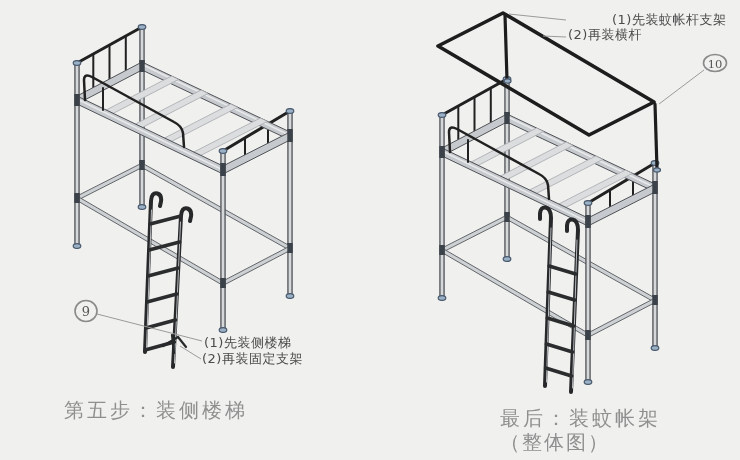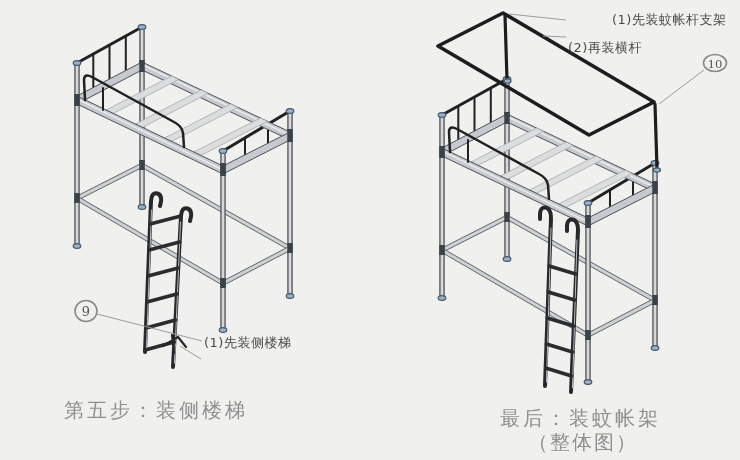--- a/index.html
+++ b/index.html
@@ -19,21 +19,21 @@
     white-space:nowrap;
     letter-spacing:0.5px;
   }
   .caption{
     position:absolute;
     font-size:20px;
     color:#8f8f8f;
     letter-spacing:3px;
     white-space:nowrap;
   }
-  .caption.centered{text-align:center;letter-spacing:2px;}
+  .caption.centered{text-align:left;letter-spacing:2px;}
   
   .post-edge{stroke:#53565a;stroke-width:5.5;stroke-linecap:round;}
   .post-core{stroke:#d5d7d9;stroke-width:2.8;stroke-linecap:round;}
   .joint-band{stroke:#3c4249;stroke-width:5.5;}
   .tube{fill:#c6c9cd;stroke:#4f5256;stroke-width:1;}
   .tube-hl{stroke:#e8e9ea;stroke-width:1.6;}
   .slat{fill:#dcdddf;stroke:#a6a9ad;stroke-width:0.8;}
   .brace{fill:#ced1d4;stroke:#55585c;stroke-width:0.9;}
   .rail-dark3{stroke:#212121;stroke-width:3;stroke-linecap:round;fill:none;}
   .rail-dark2{stroke:#212121;stroke-width:2;stroke-linecap:round;fill:none;}
@@ -173,22 +173,23 @@
       <line class="leader" x1="704" y1="70" x2="659" y2="104"></line>
     </g>
 
     <g>
       <ellipse class="callout-circle" cx="715" cy="63" rx="11.5" ry="8.5"></ellipse>
       <text class="callout-num" x="715" y="67.5" font-size="11.5" text-anchor="middle">10</text>
     </g>
   </svg>
 
   <div class="part-label" style="left:204px;top:335px;text-align:right;">(1)先装侧楼梯</div>
+  <div class="part-label" style="left:202px;top:351px;">(2)再装固定支架</div>
 
   <div class="part-label" style="left:568px;top:12px;margin-left:44px;">(1)先装蚊帐杆支架</div>
-  <div class="part-label" style="left:568px;top:40px;">(2)再装横杆</div>
+  <div class="part-label" style="left:568px;top:27px;">(2)再装横杆</div>
 
   <div class="caption" style="left:500px;top:405px;">最后：装蚊帐架</div>
 
   <div class="caption" style="left:64px;top:397px;">第五步：装侧楼梯</div>
   <div class="caption centered" style="left:500px;top:429px;width:166px;">（整体图）</div>
 
 </div>
 
 </body></html>

